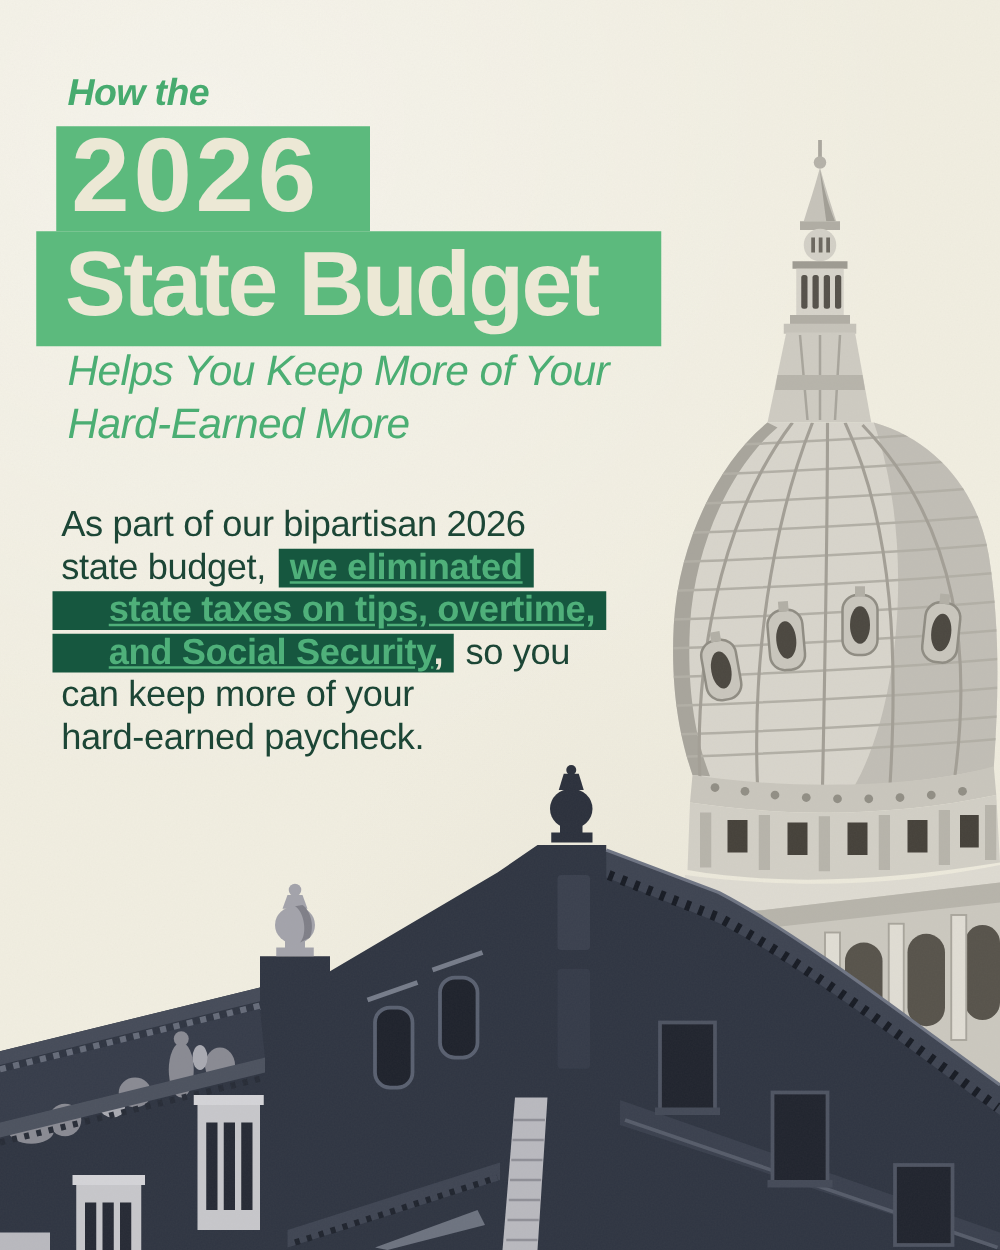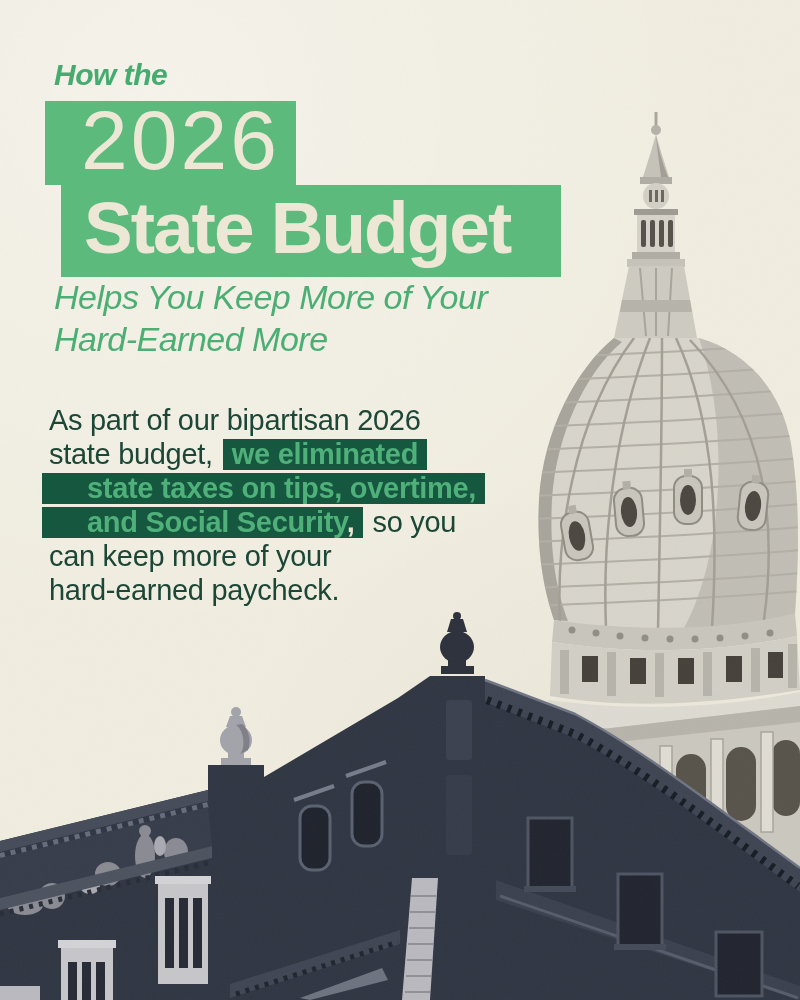--- a/index.html
+++ b/index.html
@@ -12,44 +12,44 @@
     font-family:"Liberation Sans", sans-serif;
   }
   .photo-svg{position:absolute;left:0;top:0;width:800px;height:1000px;}
   .kicker{
     position:absolute;left:54px;top:58px;
     font-size:30px;font-weight:bold;font-style:italic;letter-spacing:-.5px;
     color:#47ab6f;
   }
   .block{position:absolute;background:#5cba7d;}
   .block-year{left:45px;top:101px;width:251px;height:84px;}
-  .block-name{left:61px;top:185px;width:500px;height:92px;}
+  .block-name{left:29px;top:185px;width:500px;height:92px;}
   .title-year{
     position:absolute;left:12px;top:-3px;width:100%;height:100%;
     display:flex;align-items:center;
-    font-size:84px;font-weight:400;letter-spacing:3px;color:#ece8d5;margin-left:24px;
+    font-size:84px;font-weight:700;letter-spacing:3px;color:#ece8d5;
   }
   .title-name{
     position:absolute;left:23px;top:-4px;width:100%;height:100%;
     display:flex;align-items:center;
     font-size:73px;font-weight:800;letter-spacing:-2px;color:#ece8d5;
   }
   .subtitle{
     position:absolute;left:54px;top:276px;
     font-size:34px;line-height:42px;font-weight:normal;font-style:italic;
     letter-spacing:-.5px;color:#4bae73;
   }
   .body-copy{
     position:absolute;left:49px;top:403px;width:480px;margin:0;
     font-size:29px;line-height:34px;letter-spacing:-.3px;
     color:#1c4636;
   }
   .hl{
     display:inline-block;line-height:31px;padding:0 9px;margin:1px 0;
-    background:#16573f;color:#4fb07a;font-weight:bold;
+    background:#16573f;color:#4fb07a;font-weight:bold;text-decoration:underline;
   }
   .hl.flush{margin-left:-7px;padding-left:45px;}
   .hl.after-text{margin-left:10px;}
   .after-hl{margin-left:9px;text-align:center;}
   .pale{color:#e9e5d4;}
 </style>
 </head>
 <body>
 
 <div class="poster">

